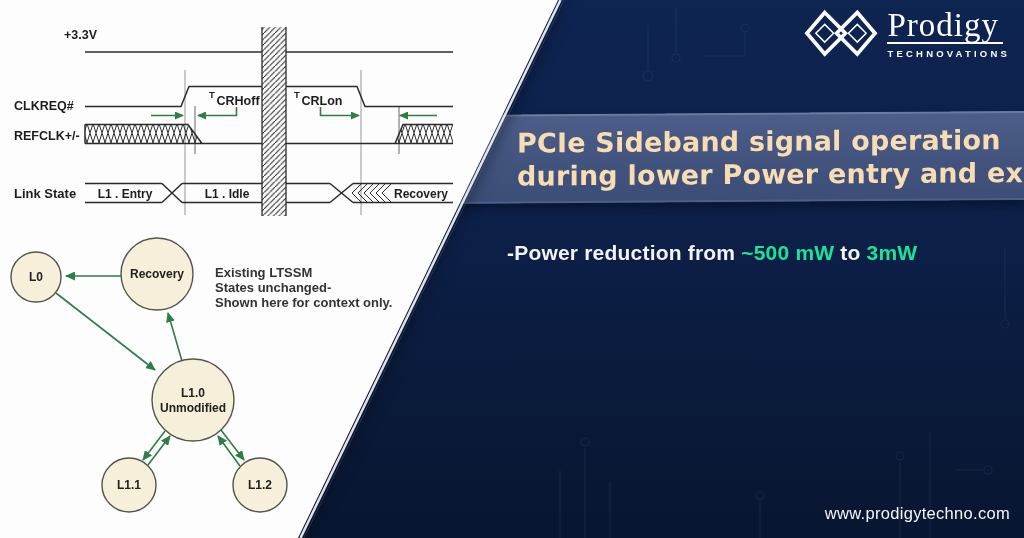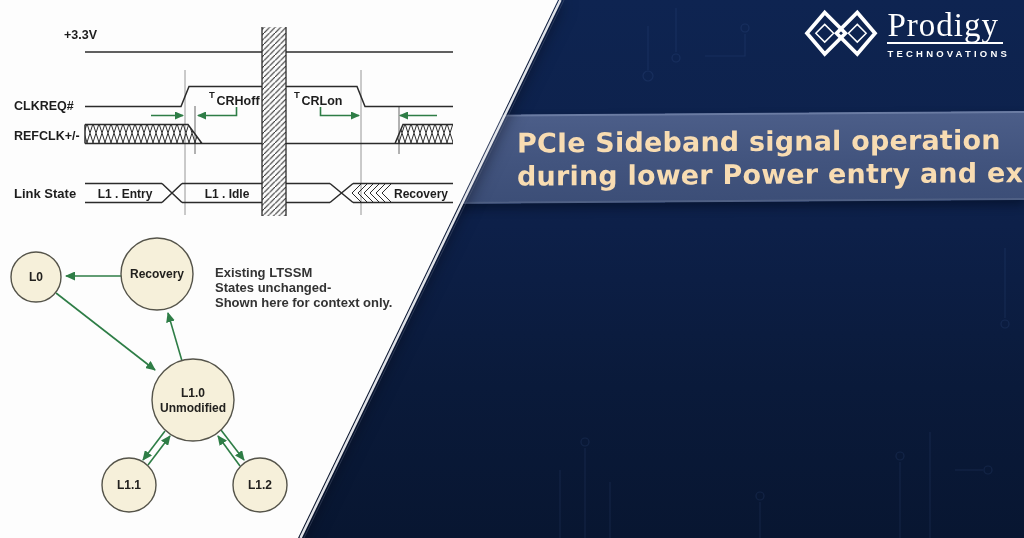--- a/index.html
+++ b/index.html
@@ -113,22 +113,24 @@
     </div>
 
     <div class="banner">
       <div class="banner-title">
         <div>PCIe Sideband signal operation</div>
         <div>during lower Power entry and exit</div>
       </div>
     </div>
 
     <ul class="bullets">
+      <li class="bullet"><span>-Power reduction from </span><span class="accent">~500 mW</span><span> to </span><span class="accent">3mW</span></li>
     </ul>
 
+    <div class="website">www.prodigytechno.com</div>
   </div>
 
   <div class="left-wrap">
     <div class="left-panel">
 
       <svg width="500" height="230" viewBox="0 0 500 230" style="position:absolute;left:0;top:0;">
         <defs>
           <pattern id="xh" width="6" height="19" patternUnits="userSpaceOnUse">
             <path d="M0,0 L6,19 M6,0 L0,19" stroke="#2b2b2b" stroke-width="1" fill="none"></path>
           </pattern>

